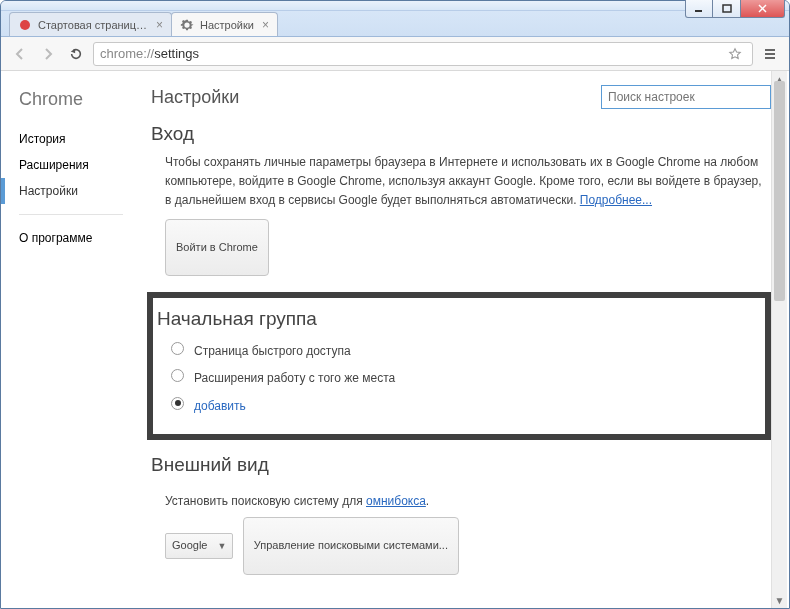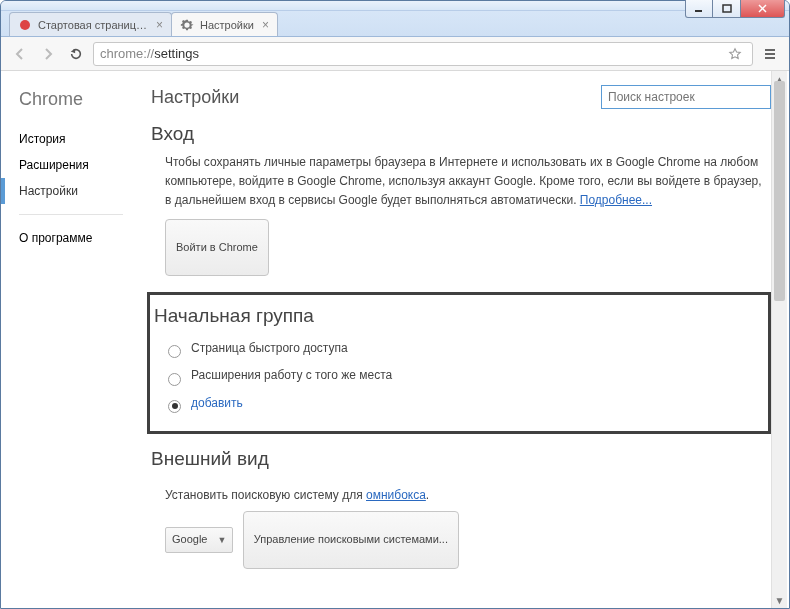--- a/index.html
+++ b/index.html
@@ -32,22 +32,22 @@
   .main { flex:1; padding: 14px 18px 0 10px; overflow:hidden; position:relative; }
   .main-header { display:flex; justify-content:space-between; align-items:center; margin-bottom: 14px; }
   .page-title { font-size: 18px; color:#555; font-weight:normal; }
   .search-settings { width: 170px; height:24px; border:1px solid #5b9bd5; padding:0 6px; font-size:12px; color:#ec4899; outline:none; }
   .section { margin-bottom: 16px; }
   .section-title { font-size: 19px; color:#444; margin-bottom: 8px; }
   .section-body { padding-left: 14px; font-size:12px; color:#444; line-height:1.6; }
   .link { color:#2a69c0; text-decoration:underline; cursor:pointer; }
   .btn { display:inline-block; padding: 19px 10px; border:1px solid #c6c6c6; background:linear-gradient(#f9f9f9,#ececec); border-radius:4px; font-size:11px; color:#444; cursor:pointer; margin-right:6px; }
   .btn.disabled { color:#aaa; }
-  .highlight-box { border:3px solid #404040; padding: 10px 14px 14px 0; margin-left: -4px; margin-bottom: 14px; }
-  .radio-row { display:flex; align-items:flex-end; padding:4px 0; }
+  .highlight-box { border:6px solid #404040; padding: 10px 14px 14px 0; margin-left: -4px; margin-bottom: 14px; }
+  .radio-row { display:flex; align-items:flex-start; padding:4px 0; }
   .radio { width:13px; height:13px; border:1px solid #999; border-radius:50%; margin-right:10px; display:inline-flex; align-items:center; justify-content:center; }
   .radio.selected::after { content:""; width:6px; height:6px; background:#333; border-radius:50%; }
   .check-row { display:flex; align-items:center; padding:4px 0; }
   .check { width:13px; height:13px; border:1px solid #999; margin-right:10px; }
   .select { display:inline-flex; align-items:center; padding:3px 6px; border:1px solid #c6c6c6; background:linear-gradient(#f9f9f9,#ececec); border-radius:2px; font-size:11px; color:#444; margin-right:6px; }
   .select .caret { margin-left:10px; font-size:9px; color:#666; }
   .scrollbar { position:absolute; right:2px; top:0; bottom:0; width:16px; background:#f0f0f0; border-left:1px solid #e0e0e0; }
   .scroll-thumb { position:absolute; left:2px; right:2px; top:10px; height:220px; background:#c8c8c8; border-radius:2px; }
   .scroll-arrow { position:absolute; left:0; right:0; height:16px; display:flex; align-items:center; justify-content:center; color:#777; font-size:10px; }
   .scroll-arrow.up { top:0; } .scroll-arrow.down { bottom:0; }

